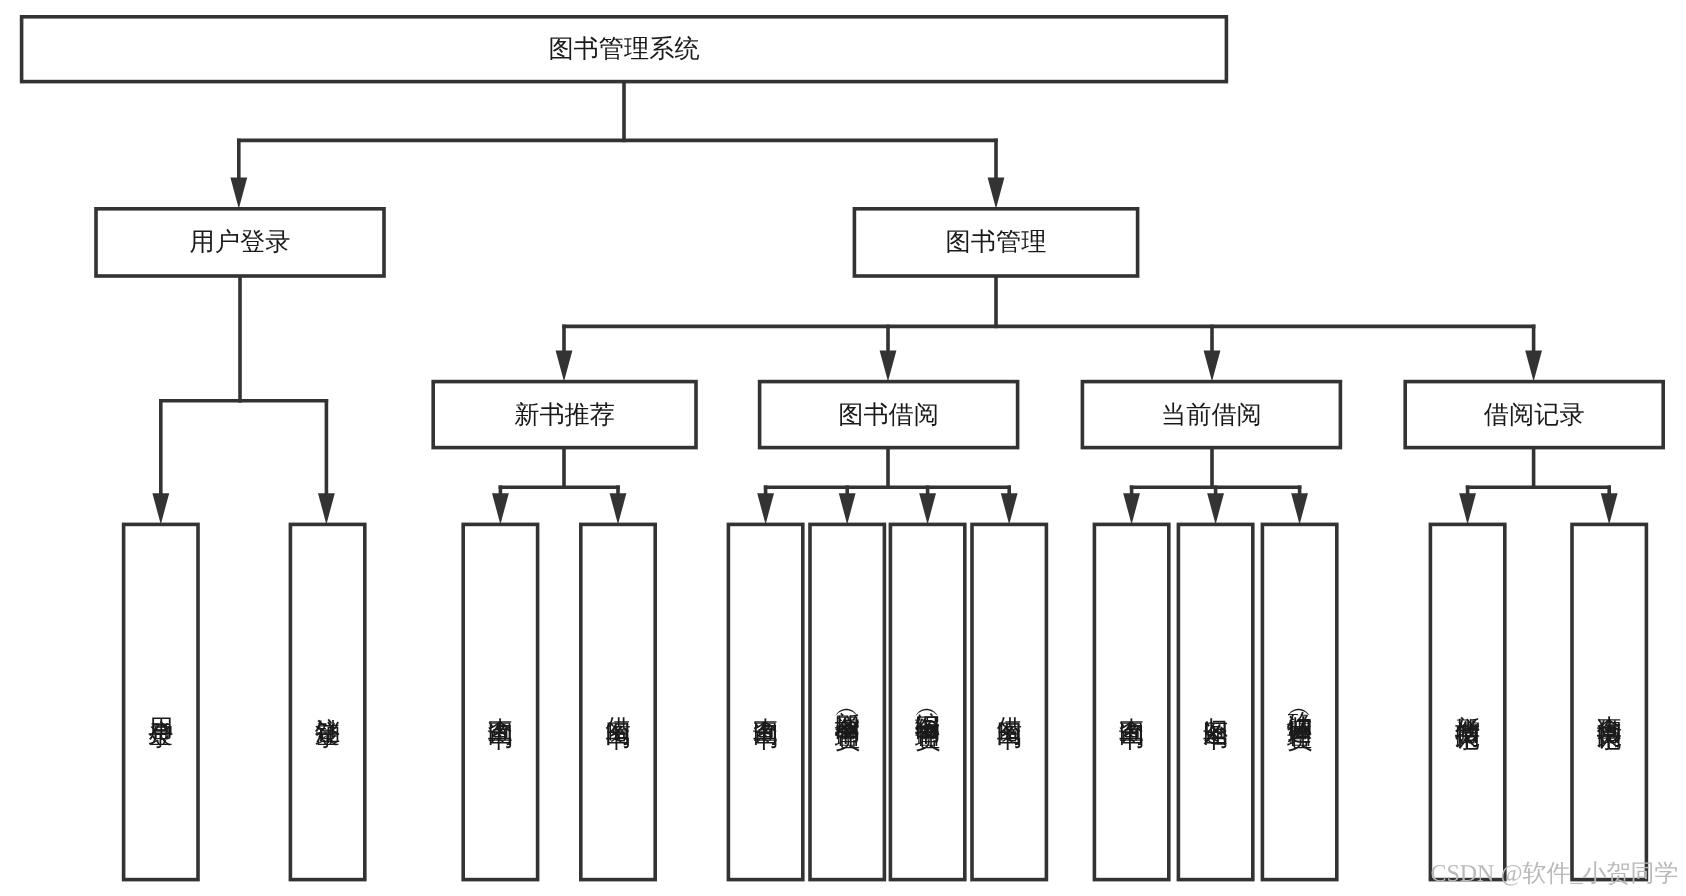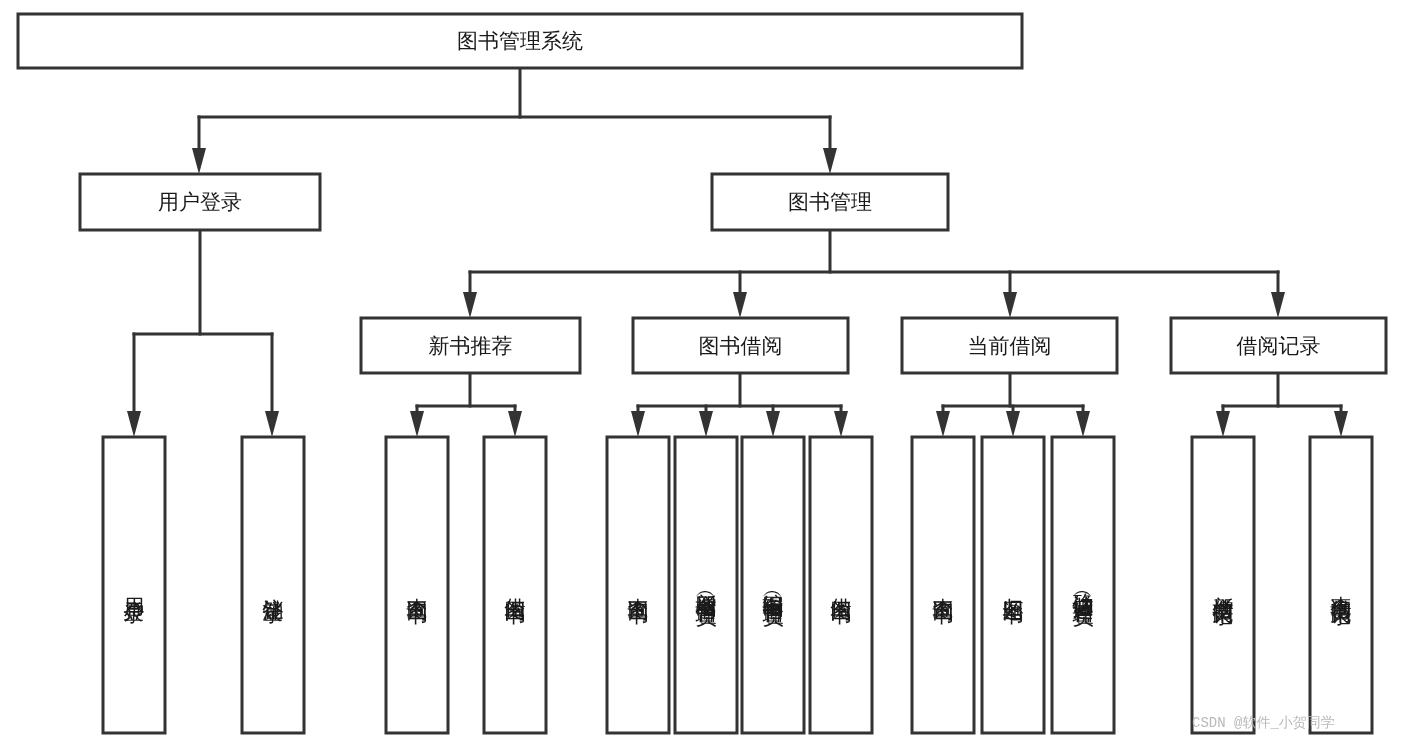--- a/index.html
+++ b/index.html
@@ -60,22 +60,22 @@
     letter-spacing: 2px;
     display: flex;
     align-items: center;
     justify-content: center;
     text-align: center;
     white-space: nowrap;
     pointer-events: none;
   }
   .watermark {
     position: absolute;
-    font-family: Liberation Mono, monospace;
-    font-size: 14px;
+    font-family: Liberation Serif, serif;
+    font-size: 20px;
     color: #b9b9b9;
     white-space: nowrap;
   }
 </style>
 </head>
 <body>
 
 <div id="diagram-root">
   <svg id="diagram-svg" viewBox="0 0 1405 747">
     <g id="connectors-layer">

